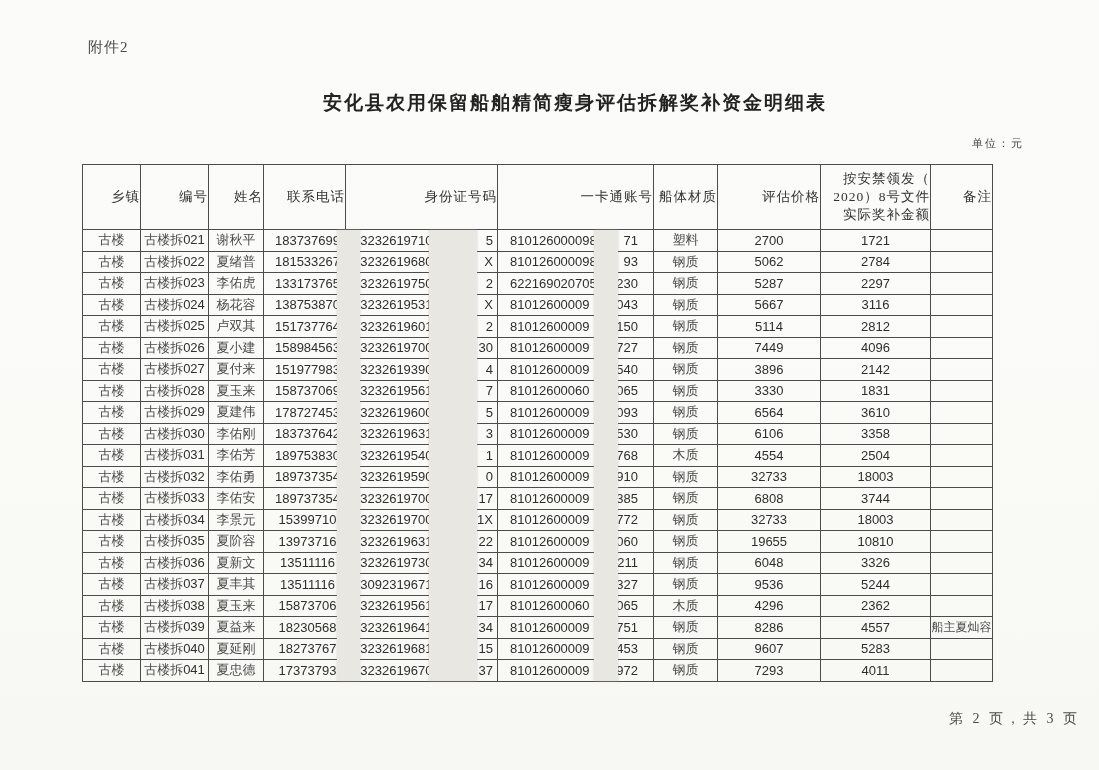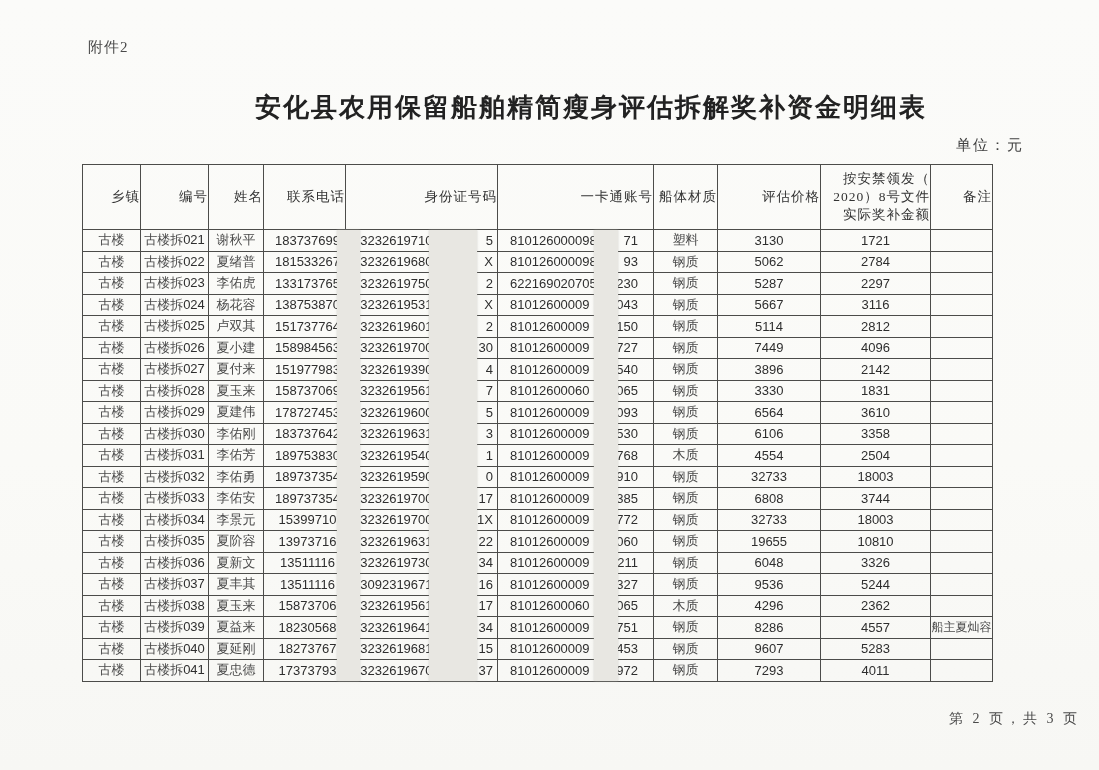--- a/index.html
+++ b/index.html
@@ -20,27 +20,27 @@
   }
   .scan-smudge{
     position:absolute;right:6px;top:250px;width:6px;height:120px;
     background:rgba(160,160,156,0.25);border-radius:3px;filter:blur(1px);
   }
   .attachment{
     position:absolute;left:88px;top:38px;
     font-size:15px;color:#4a4a4a;letter-spacing:1px;
   }
   .title{
-    position:absolute;left:196px;width:790px;top:90px;
-    text-align:center;font-size:26px;font-weight:bold;color:#222;
+    position:absolute;left:180px;width:790px;top:90px;
+    text-align:center;font-size:19px;font-weight:bold;color:#222;
     letter-spacing:2px;
   }
   .unit{
     position:absolute;right:104px;top:136px;
-    font-size:15px;color:#3f3f3f;letter-spacing:2px;
+    font-size:11px;color:#3f3f3f;letter-spacing:2px;
   }
   .tablewrap{
     position:absolute;left:82px;top:164px;width:911px;
   }
   table.boat{
     border-collapse:collapse;table-layout:fixed;width:911px;
     font-size:13px;color:#3c3c3c;
   }
   table.boat th,table.boat td{
     border:1px solid #4c4c4a;
@@ -128,21 +128,21 @@
                 <span class="suf">5</span>
               </div>
             </td>
             <td class="num split acct-cell">
               <div>
                 <span class="pre">810126000098</span>
                 <span class="suf">71</span>
               </div>
             </td>
             <td class="cn">塑料</td>
-            <td class="num">3130</td>
+            <td class="num">2700</td>
             <td class="num">1721</td>
             <td class="cn" style="font-size: 12px;"></td>
           </tr>
           <tr>
             <td class="cn">古楼</td>
             <td><span class="cn">古楼拆</span><span class="num">022</span></td>
             <td class="cn">夏绪普</td>
             <td class="num phone-cell"><span>181533267</span></td>
             <td class="num split id-cell">
               <div>

